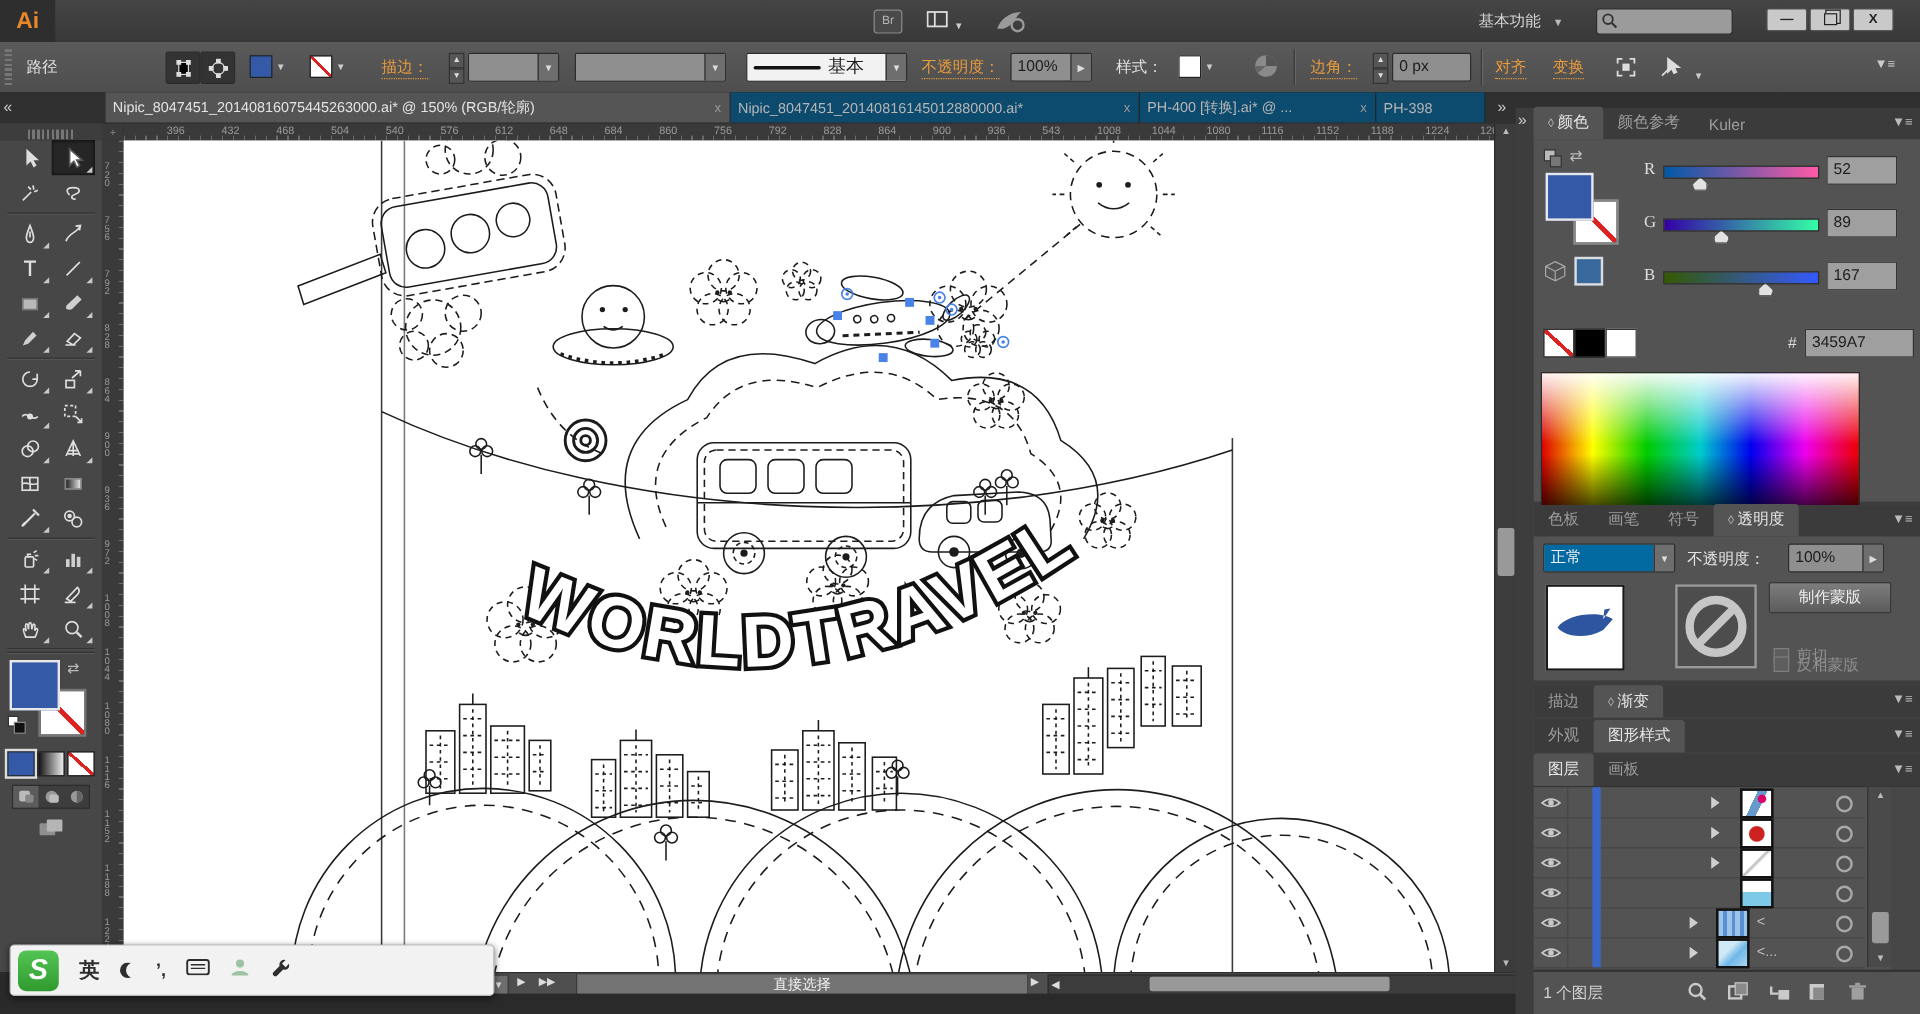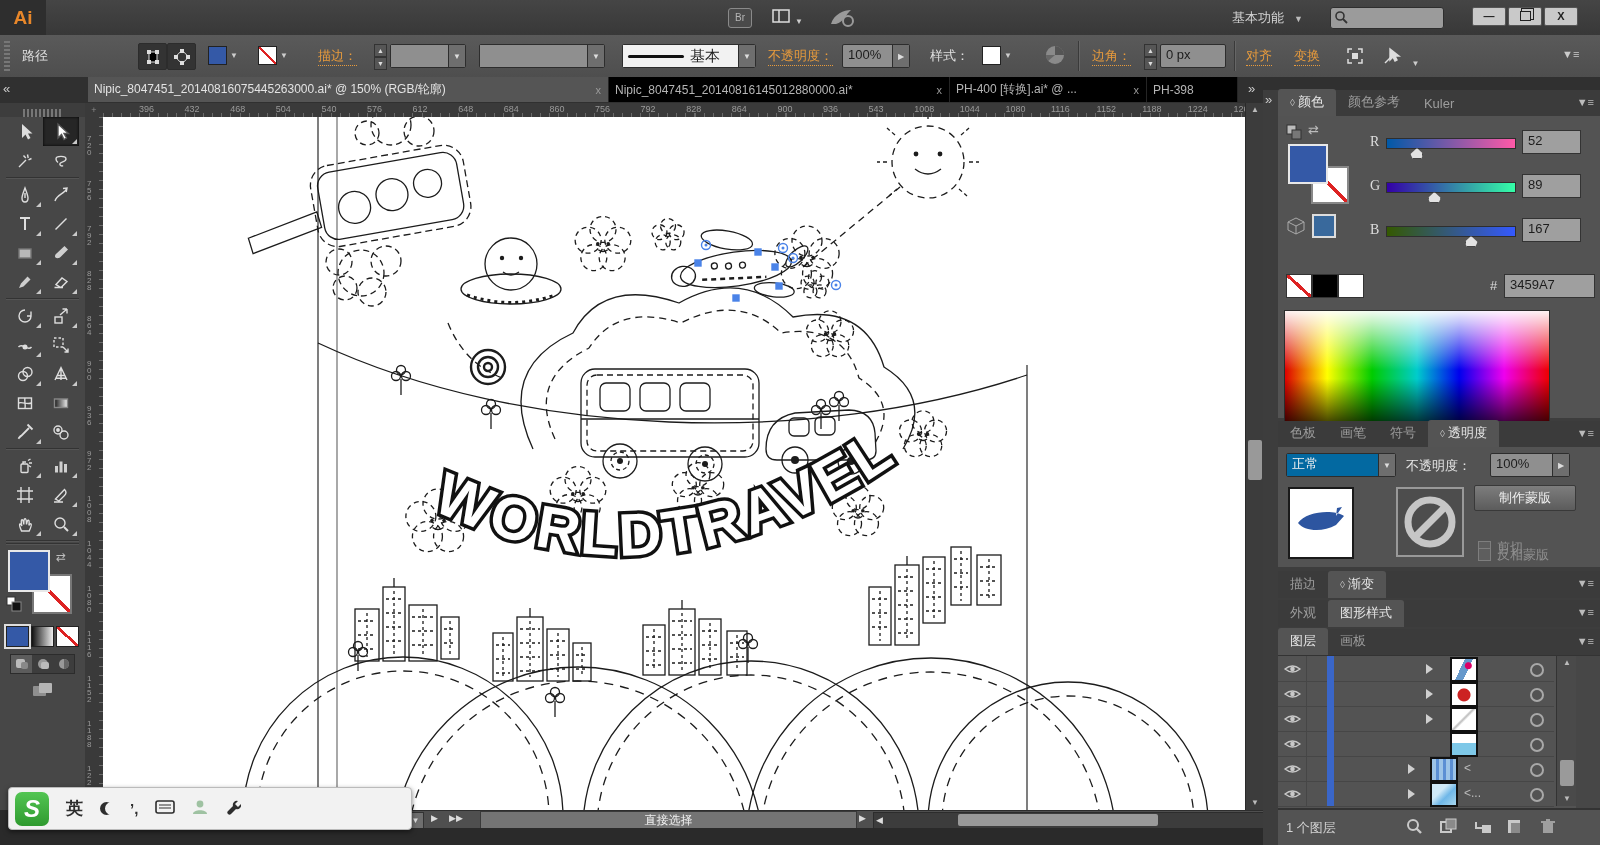--- a/index.html
+++ b/index.html
@@ -39,21 +39,21 @@
   .stepper{position:absolute;width:13px;height:22px;display:flex;flex-direction:column;}
   .stepper span{flex:1;font-size:7px;color:#ddd;text-align:center;line-height:11px;background:#565656;border:1px solid #333;}
   .combo{position:absolute;top:9px;height:22px;background:#8f8f8f;border:1px solid #2d2d2d;border-radius:2px;display:flex;}
   .combo .seg{width:16px;background:#6e6e6e;border-left:1px solid #2d2d2d;color:#ddd;font-size:8px;
               display:flex;align-items:center;justify-content:center;}
   .combo .val{flex:1;color:#1d1d1d;font-size:13px;line-height:20px;padding-left:5px;}
   .vsep{position:absolute;top:6px;width:1px;height:30px;background:#3a3a3a;box-shadow:1px 0 0 #666;}
   
   #tabbar{position:absolute;left:0;top:77px;width:1600px;height:26px;background:#303030;}
   .doc-tab{position:absolute;top:0;height:25px;border-right:1px solid #252525;display:flex;align-items:center;
-           font-size:12px;color:#b5b5b5;background:#000000;white-space:nowrap;overflow:hidden;}
+           font-size:12px;color:#b5b5b5;background:#0c4a6e;white-space:nowrap;overflow:hidden;}
   .doc-tab.active{background:#555;color:#e3e3e3;}
   .doc-tab .lbl{flex:1;padding:0 6px;overflow:hidden;text-overflow:ellipsis;}
   .doc-tab .close{padding:0 7px;color:#999;font-size:11px;}
   .chev{position:absolute;color:#ccc;font-size:13px;top:4px;}
   
   #toolpanel{position:absolute;left:0;top:103px;width:85px;height:707px;background:#474747;border-right:1px solid #2b2b2b;}
   #toolpanel .head{height:14px;background:#3d3d3d;text-align:center;}
   #toolpanel .head .dots{display:inline-block;width:40px;height:8px;margin-top:3px;
        background:repeating-linear-gradient(90deg,#777 0 2px,transparent 2px 4px);}
   .tool-row{display:flex;justify-content:center;}

